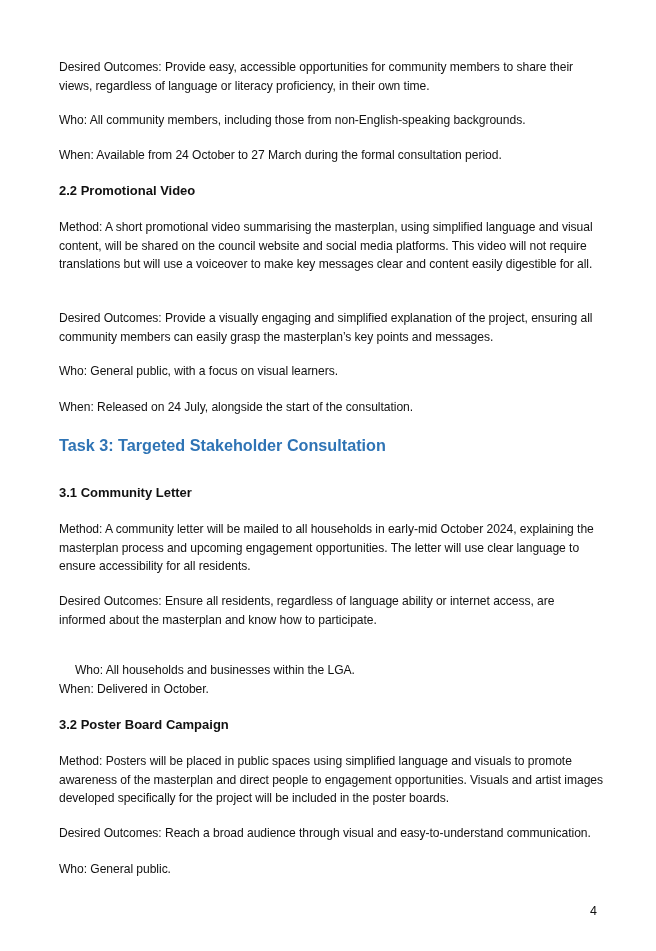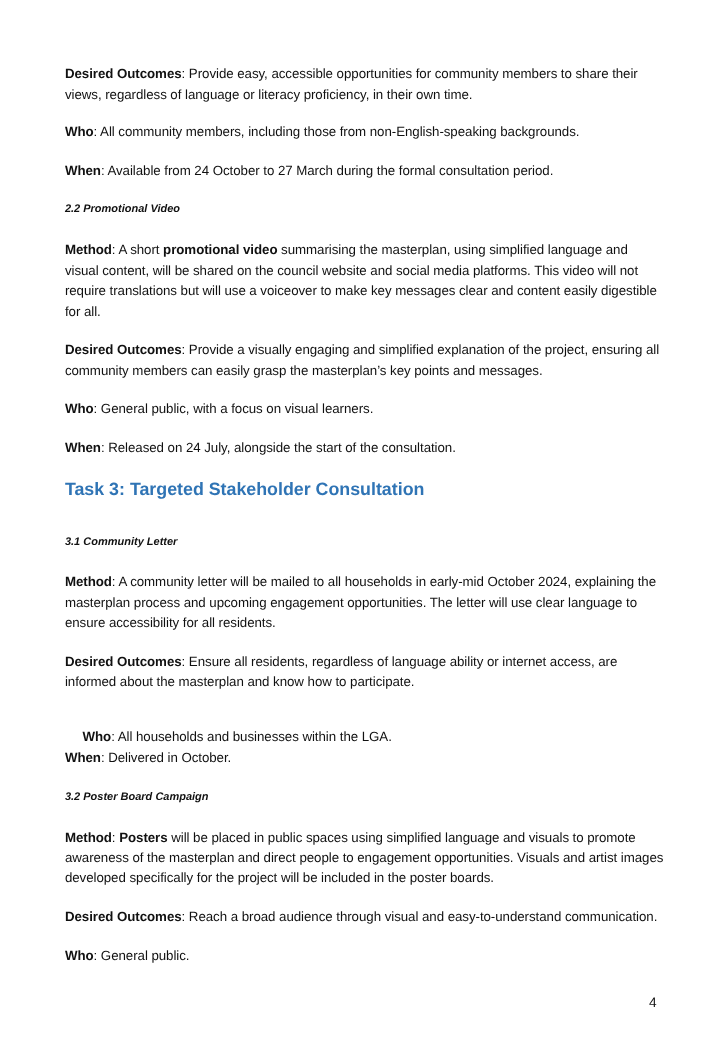--- a/index.html
+++ b/index.html
@@ -3,22 +3,22 @@
   <meta charset="utf-8">
   <style>
     html, body { margin: 0; padding: 0; background: #ffffff; }
     body {
       width: 656px; height: 951px; position: relative; overflow: hidden;
       font-family: "Liberation Sans", "DejaVu Sans", sans-serif;
       color: #111111;
     }
     .page { position: absolute; left: 59px; top: 0; width: 545px; }
     .blk { position: absolute; left: 0; width: 545px; font-size: 12.1px; line-height: 18.6px; letter-spacing: -0.05px; }
-    .blk b { font-weight: bold; }
-    .h2 { position: absolute; left: 0; font-size: 10px; font-weight: bold; line-height: 18px; font-style: italic; }
+    .blk b { font-weight: normal; }
+    .h2 { position: absolute; left: 0; font-size: 13px; font-weight: bold; line-height: 18px; }
     .h1 { position: absolute; left: 0; font-size: 16.2px; line-height: 20px; color: #2f74b5; font-weight: bold; }
     .pagenum { position: absolute; left: 590px; top: 904px; font-size: 12.5px; }
   </style>
 </head>
 <body>
 
 <div class="page">
 
   <p class="blk" style="top:58px;margin:0"><b>Desired Outcomes</b><span>: Provide easy, accessible opportunities for community members to share their views, regardless of language or literacy proficiency, in their own time.</span></p>
   <p class="blk" style="top:111px;margin:0"><b>Who</b><span>: All community members, including those from non-English-speaking backgrounds.</span></p>

